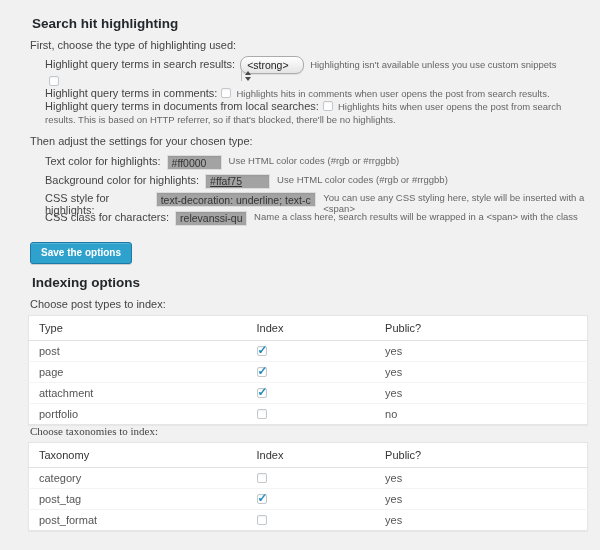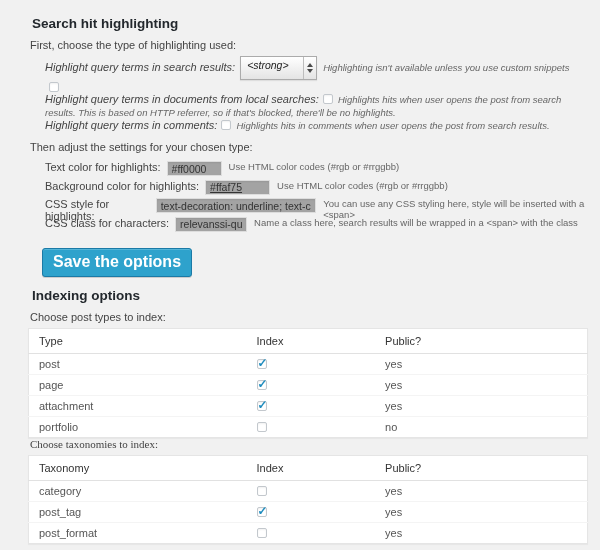--- a/index.html
+++ b/index.html
@@ -14,46 +14,47 @@
   .container { padding:0 12px 0 28px; }
 
   h3.section-title {
     font-size:13.5px; font-weight:bold; color:#23282d;
     margin:16px 0 8px 4px;
   }
   h3.second { margin-top:11px; }
   p.intro { font-size:11px; margin:0 0 4px 2px; color:#444; }
 
   .rows { margin-left:17px; }
-  .trow { font-size:11px; line-height:12px; margin:0; color:#444;font-style:italic; }
+  .trow { font-size:11px; line-height:12px; margin:0; color:#444; }
   .trow .lbl { color:#444; }
   .trow .desc, .srow .desc { font-size:9.5px; color:#666; }
 
   
   .cb {
     display:inline-block; width:10px; height:10px;
     background:#fff; border:1px solid #c3c8cd; border-radius:2px;
     vertical-align:-1px; margin:0 5px 0 4px; position:relative;
     box-shadow:inset 0 1px 2px rgba(0,0,0,.06);
     cursor:pointer;
   }
   .cb.checked::after {
     content:"\2713";
     position:absolute; top:-4px; left:0;
     font-size:12px; font-weight:bold; color:#1e8cbe;
   }
 
   
   .select {
     display:inline-flex; align-items:stretch;
-    border:1px solid #ababab; border-radius:0;
+    border:1px solid #ababab; border-radius:8px;
     background:linear-gradient(#ffffff,#e4e4e4);
-    height:24px; margin:1px 6px 1px 5px; vertical-align:middle;
+    height:18px; margin:1px 6px 1px 5px; vertical-align:middle;
     font-size:10.5px; cursor:pointer;
     box-shadow:0 1px 1px rgba(0,0,0,.08);
+    flex-direction:column;
   }
   .select-value { padding:2px 6px 0; min-width:62px; color:#222; }
   .stepper {
     width:13px; display:flex; flex-direction:column;
     align-items:center; justify-content:center; gap:2px;
     border-left:1px solid #bdbdbd;
   }
   .stepper .up { width:0; height:0; border-left:3px solid transparent; border-right:3px solid transparent; border-bottom:4px solid #4a4a4a; }
   .stepper .down { width:0; height:0; border-left:3px solid transparent; border-right:3px solid transparent; border-top:4px solid #4a4a4a; }
 
@@ -61,24 +62,24 @@
   .settings { margin:8px 0 0 17px; }
   .srow { font-size:11px; height:18.5px; display:flex; align-items:flex-start; }
   .srow input {
     border:1px solid #dddddd; background:#a3a3a3; height:15px;
     font:10.5px "Liberation Sans", sans-serif; padding:0 4px; color:#333;
     margin:0 7px 0 6px;
     box-shadow:inset 0 1px 2px rgba(0,0,0,.07);
   }
 
   .save-btn {
-    display:inline-block; margin:13px 0 0 14px;
+    display:inline-block; margin:13px 0 0 2px;
     background:#2ea2cc; border:1px solid #1b7aa6; border-radius:3px;
     color:#fff; font-family:"Liberation Sans", sans-serif;
-    font-size:16px; font-weight:bold; padding:4px 10px 5px;
+    font-size:10px; font-weight:bold; padding:4px 10px 5px;
     box-shadow:inset 0 1px 0 rgba(120,200,230,.5), 0 1px 0 rgba(0,0,0,.15);
     cursor:pointer;
   }
 
   table.wp-table {
     width:100%; border-collapse:collapse; background:#fff;
     border:1px solid #e5e5e5; font-size:11px; margin-top:5px;
     box-shadow:0 1px 1px rgba(0,0,0,.04);
   }
   table.wp-table th {
@@ -109,24 +110,24 @@
           <span class="stepper">
             <i class="up"></i>
             <i class="down"></i>
           </span>
         </span><span class="desc">Highlighting isn't available unless you use custom snippets</span>
     </div>
     <div class="trow">
       <span class="cb"></span>
     </div>
     <div class="trow">
+      <span class="lbl">Highlight query terms in comments:</span><span class="cb"></span><span class="desc">Highlights hits in comments when user opens the post from search results.</span>
+    </div>
+    <div class="trow">
       <span class="lbl">Highlight query terms in documents from local searches:</span><span class="cb"></span><span class="desc">Highlights hits when user opens the post from search results. This is based on HTTP referrer, so if that's blocked, there'll be no highlights.</span>
-    </div>
-    <div class="trow">
-      <span class="lbl">Highlight query terms in comments:</span><span class="cb"></span><span class="desc">Highlights hits in comments when user opens the post from search results.</span>
     </div>
   </div>
 
   <p class="intro" style="margin-top:9px;">Then adjust the settings for your chosen type:</p>
 
   <div class="settings">
     <div class="srow">
       <span class="lbl">Text color for highlights:</span>
       <input type="text" style="width: 55px;" value="#ff0000">
       <span class="desc">Use HTML color codes (#rgb or #rrggbb)</span>

